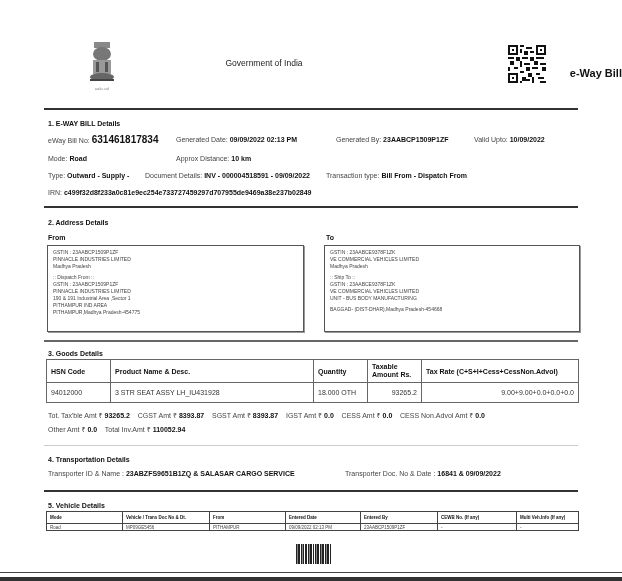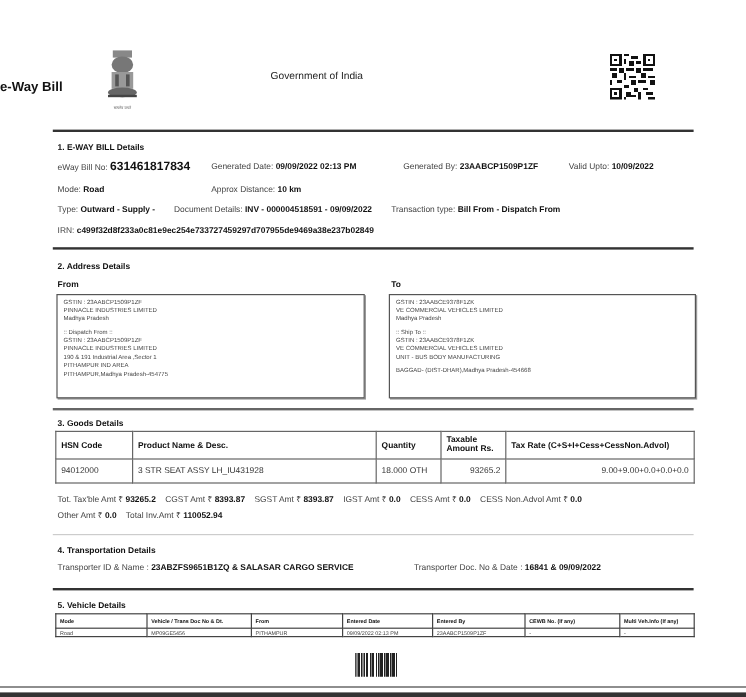--- a/index.html
+++ b/index.html
@@ -32,21 +32,21 @@
     <rect x="9" y="20" width="18" height="14" fill="#999"></rect>
     <rect x="12" y="22" width="3" height="10" fill="#555"></rect>
     <rect x="21" y="22" width="3" height="10" fill="#555"></rect>
     <ellipse cx="18" cy="37" rx="12" ry="4" fill="#666"></ellipse>
     <rect x="6" y="39" width="24" height="2" fill="#444"></rect>
   </svg>
   <div style="font-size:3px;text-align:center;color:#555;margin-top:-4px;">सत्यमेव जयते</div>
 </div>
 
 <div class="abs" style="left:0;width:528px;top:58px;text-align:center;font-size:8.5px;color:#222;">Government of India</div>
-<div class="abs" style="left:0;width:622px;top:67px;text-align:left;font-size:11px;font-weight:bold;color:#111;">e-Way Bill</div>
+<div class="abs" style="left:0;width:622px;top:67px;text-align:right;font-size:11px;font-weight:bold;color:#111;">e-Way Bill</div>
 
 <div class="abs" style="left:508px;top:45px;width:38px;height:38px;">
   <svg width="38" height="38" viewBox="0 0 19 19" shape-rendering="crispEdges">
     <rect x="0" y="0" width="19" height="19" fill="#fff"></rect>
     <g fill="#111">
       <rect x="0" y="0" width="5" height="5"></rect>
         <rect x="14" y="0" width="5" height="5"></rect>
         <rect x="0" y="14" width="5" height="5"></rect>
     </g>
     <g fill="#fff">

